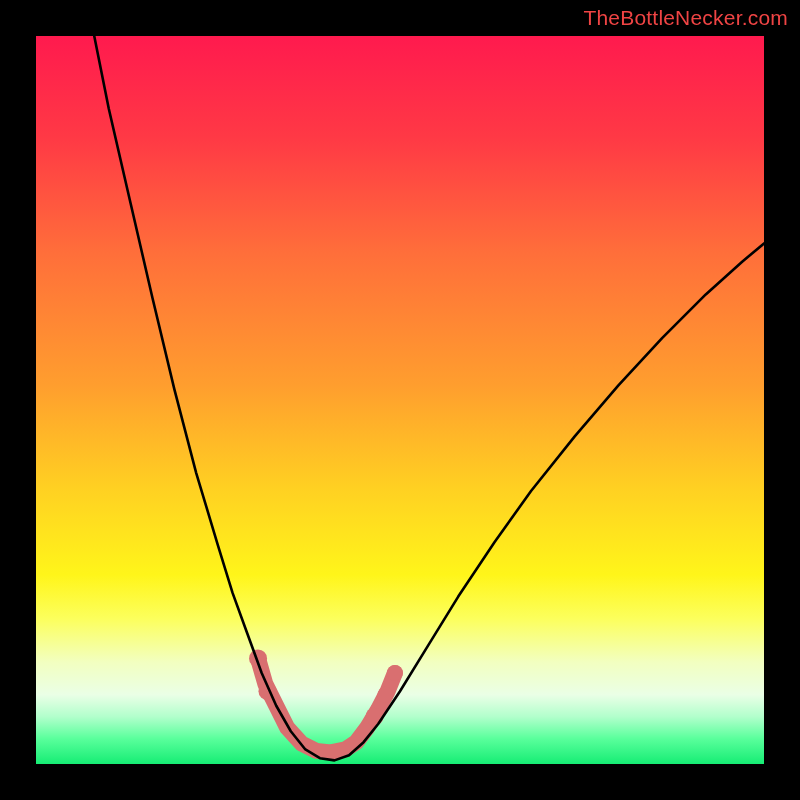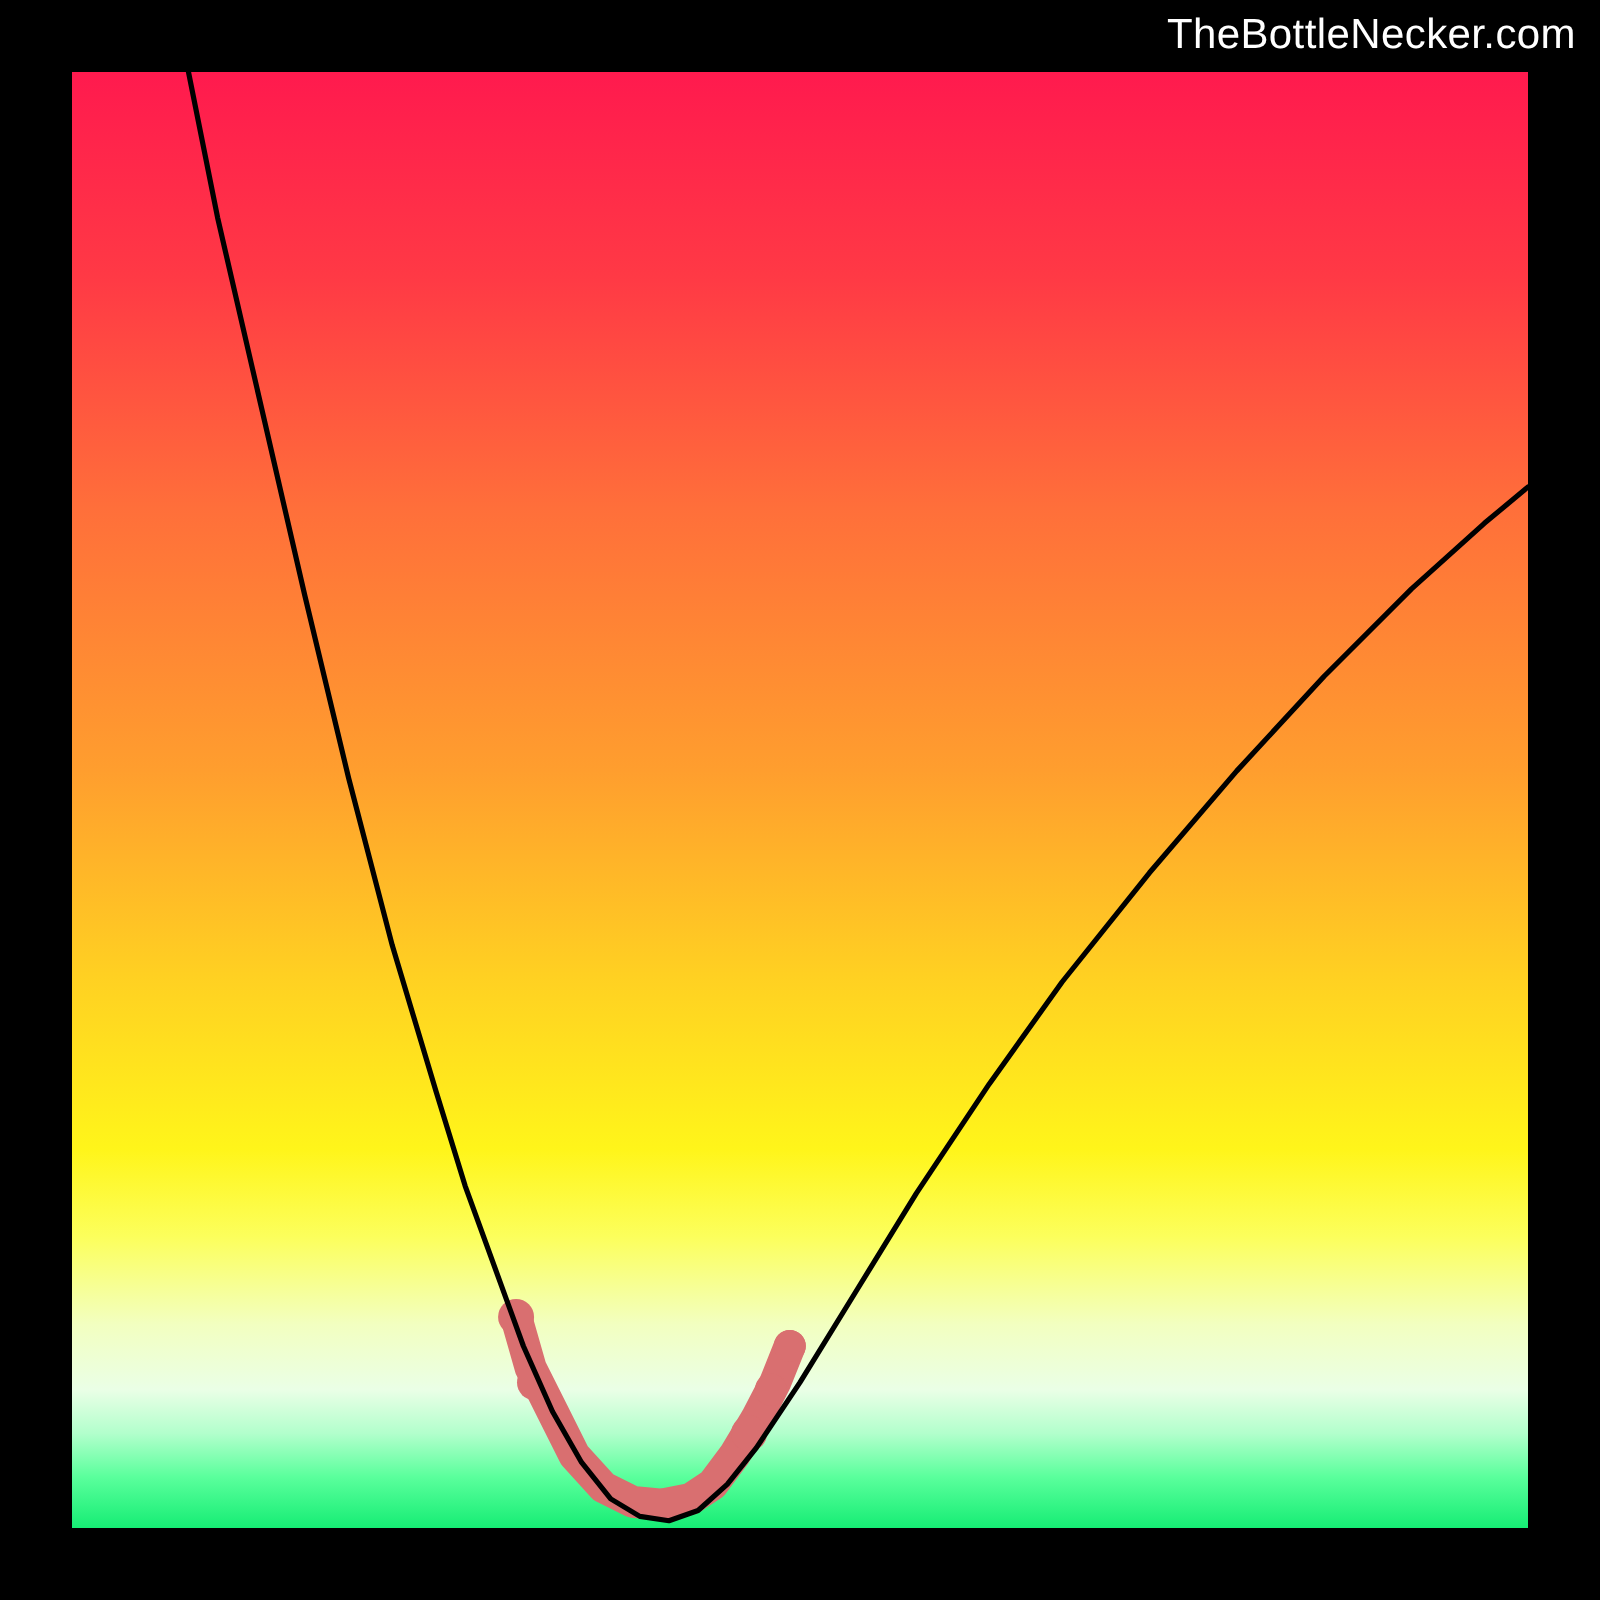--- a/index.html
+++ b/index.html
@@ -30,21 +30,21 @@
     position: absolute;
     left: 0;
     top: 0;
     width: 728px;
     height: 728px;
   }
   .watermark {
     position: absolute;
     top: 6px;
     right: 12px;
-    color: #ffffff;
+    color: #ef4444;
     font-size: 21px;
     font-weight: 500;
     letter-spacing: 0.2px;
     user-select: none;
   }
 </style>
 </head>
 <body>
 
 <div class="watermark">TheBottleNecker.com</div>

